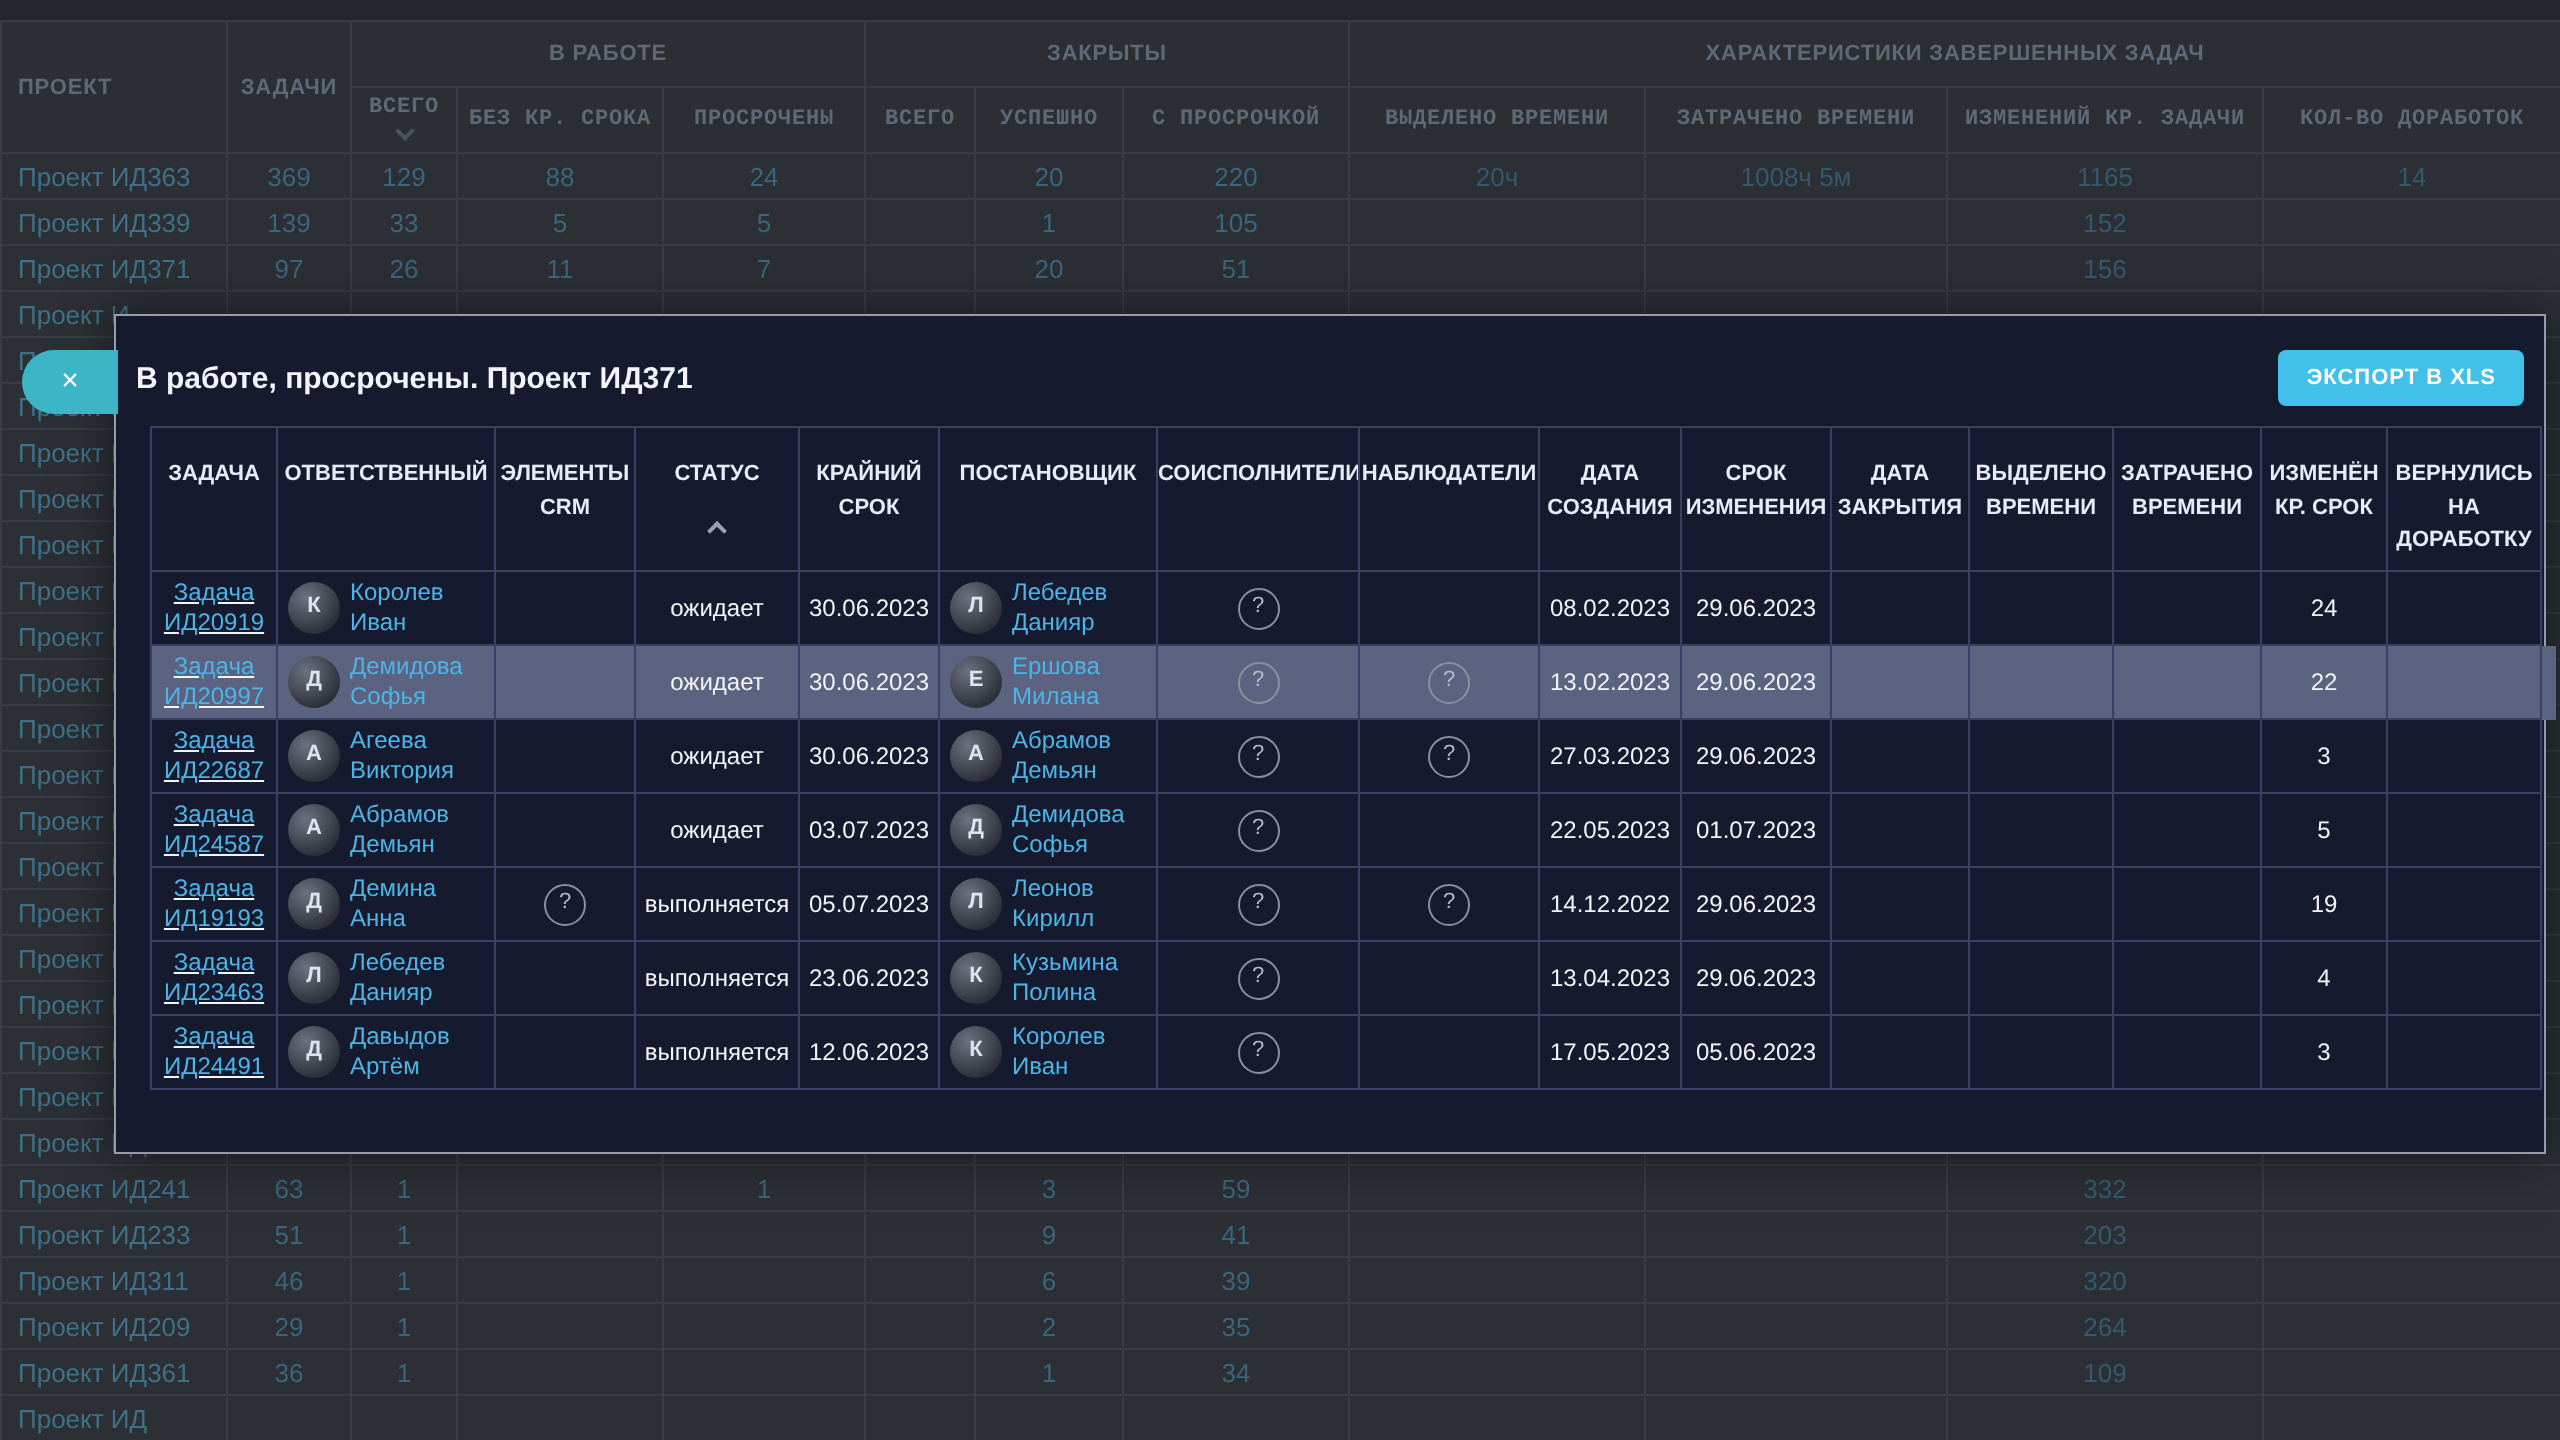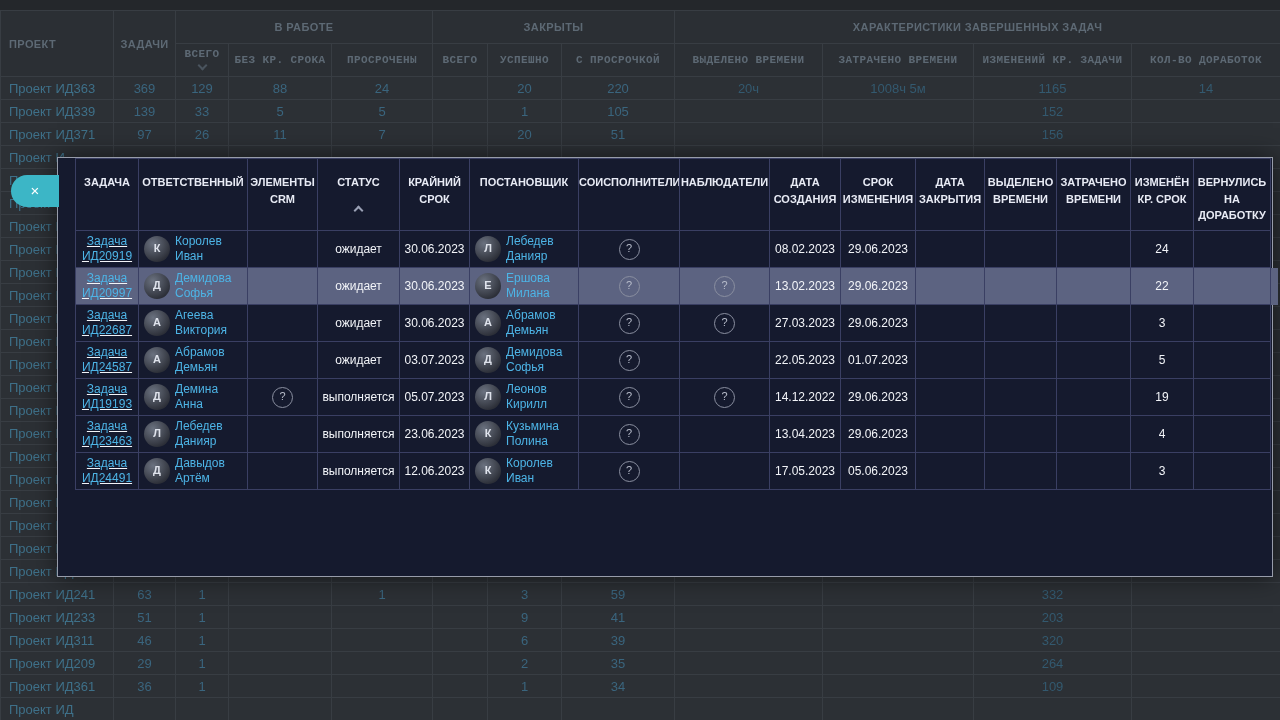--- a/index.html
+++ b/index.html
@@ -527,20 +527,24 @@
           <td class="dim"></td>
         </tr>
       </tbody>
   </table>
 </div>
 
 <div class="modal">
   <button class="close-btn">
     <span>×</span>
   </button>
+  <div class="m-head">
+    <div class="m-title">В работе, просрочены. Проект ИД371</div>
+    <button class="export-btn">ЭКСПОРТ В XLS</button>
+  </div>
   <table class="detail">
     <colgroup id="det-cols">
         <col style="width: 63px;">
         <col style="width: 109px;">
         <col style="width: 70px;">
         <col style="width: 82px;">
         <col style="width: 70px;">
         <col style="width: 109px;">
         <col style="width: 101px;">
         <col style="width: 90px;">

